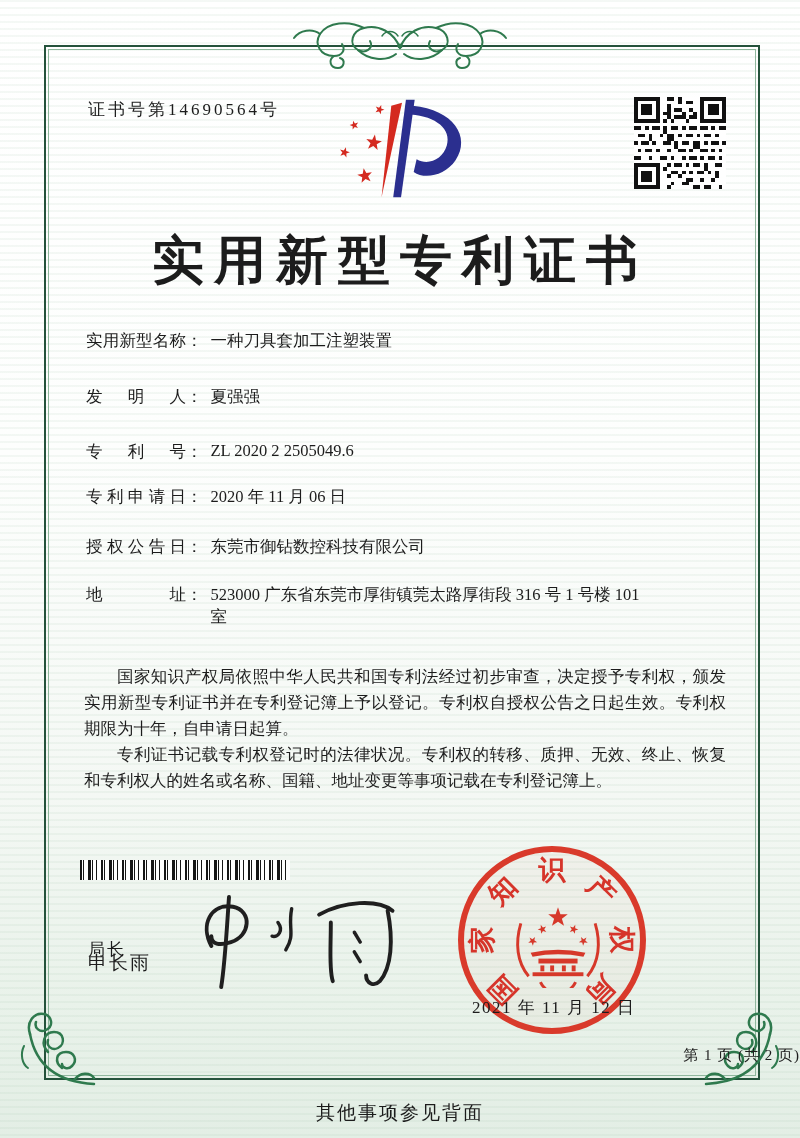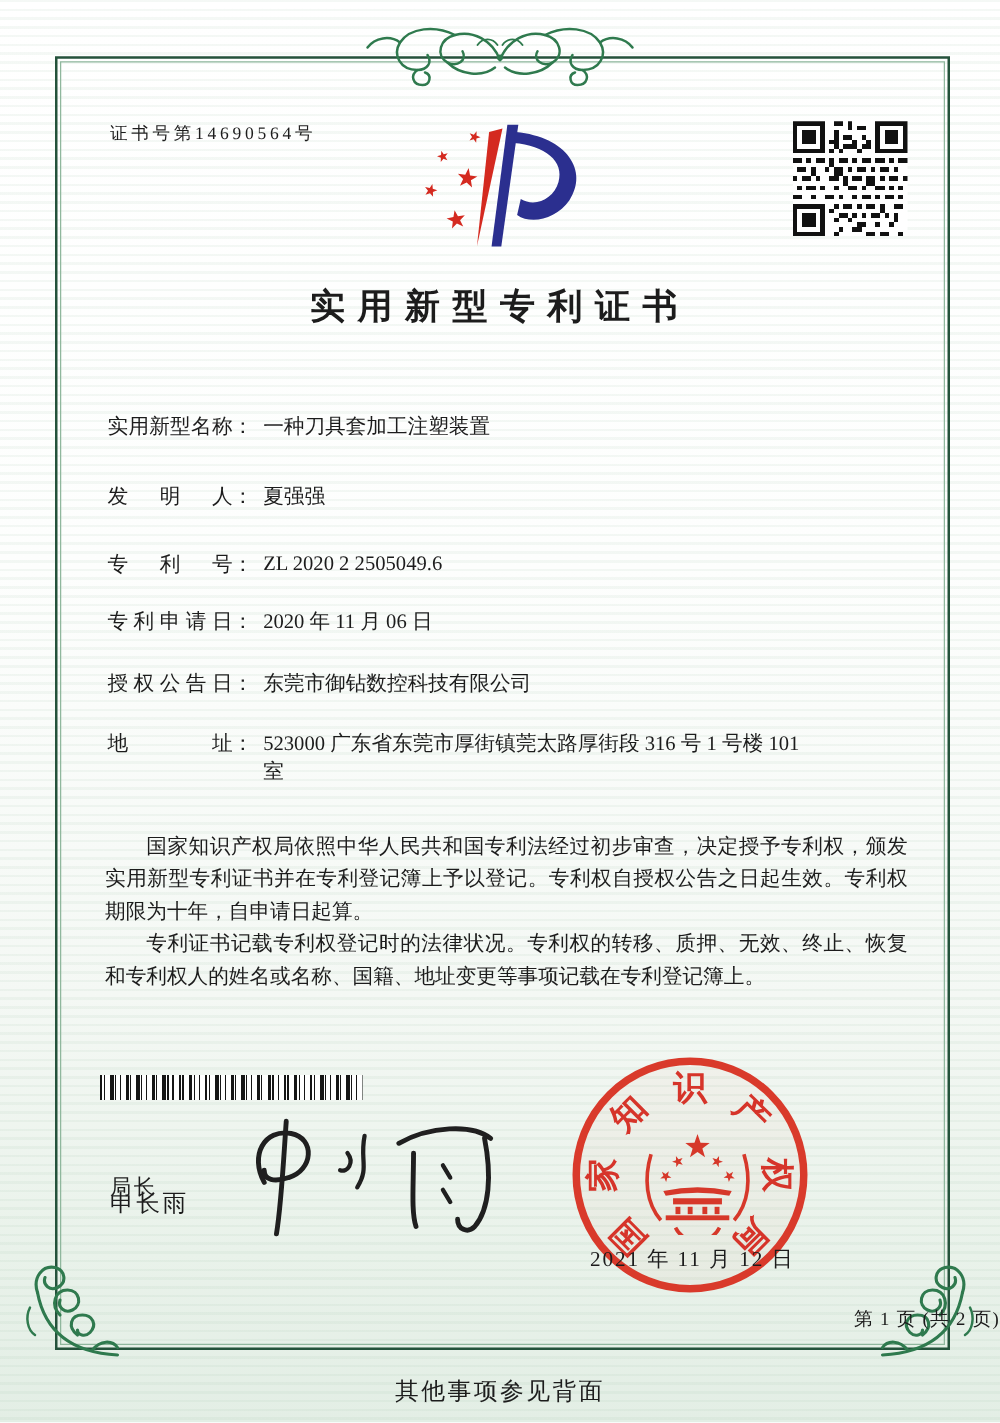--- a/index.html
+++ b/index.html
@@ -5,25 +5,25 @@
   html,body{margin:0;padding:0;background:#ffffff;}
   .page{
     position:relative;width:800px;height:1138px;overflow:hidden;
     font-family:"Liberation Serif","DejaVu Serif",serif;color:#1c1c1c;
     background:
       repeating-linear-gradient(180deg, rgba(150,188,160,0.10) 0 2px, rgba(255,255,255,0) 2px 7px),
       linear-gradient(180deg,#ffffff 0%,#fdfefd 40%,#f4f8f4 70%,#e9f2ea 88%,#e3eee5 100%);
   }
   .frame{position:absolute;left:44px;top:45px;width:712px;height:1031px;border:2px solid #24523b;}
   .frame-inner{position:absolute;inset:2px;border:1px solid #8fb79d;}
-  .cert-no{position:absolute;left:88px;top:98px;font-size:14px;letter-spacing:3px;}
+  .cert-no{position:absolute;left:88px;top:98px;font-size:17px;letter-spacing:3px;}
   .logo{position:absolute;left:318px;top:94px;width:168px;height:112px;}
   .qr{position:absolute;left:634px;top:97px;width:92px;height:92px;}
   .title{position:absolute;left:0;top:226px;width:100%;text-align:center;
-         font-size:28px;font-weight:700;letter-spacing:10px;}
+         font-size:52px;font-weight:700;letter-spacing:10px;}
   .row{position:absolute;left:86px;font-size:16.5px;white-space:nowrap;}
   .flabel{display:inline-block;width:100px;text-align:justify;text-align-last:justify;vertical-align:top;}
   .fcolon{display:inline-block;vertical-align:top;}
   .fvalue{margin-left:8px;vertical-align:top;}
   .addr-val{display:inline-block;margin-left:8px;vertical-align:top;white-space:normal;width:545px;}
   .grant2{position:absolute;left:302px;top:0;}
   .grant2 .flabel2{display:inline;}
   .paras{position:absolute;left:84px;top:664px;width:642px;font-size:16.5px;line-height:26px;
          text-align:justify;}
   .paras p{margin:0;text-indent:2em;}

